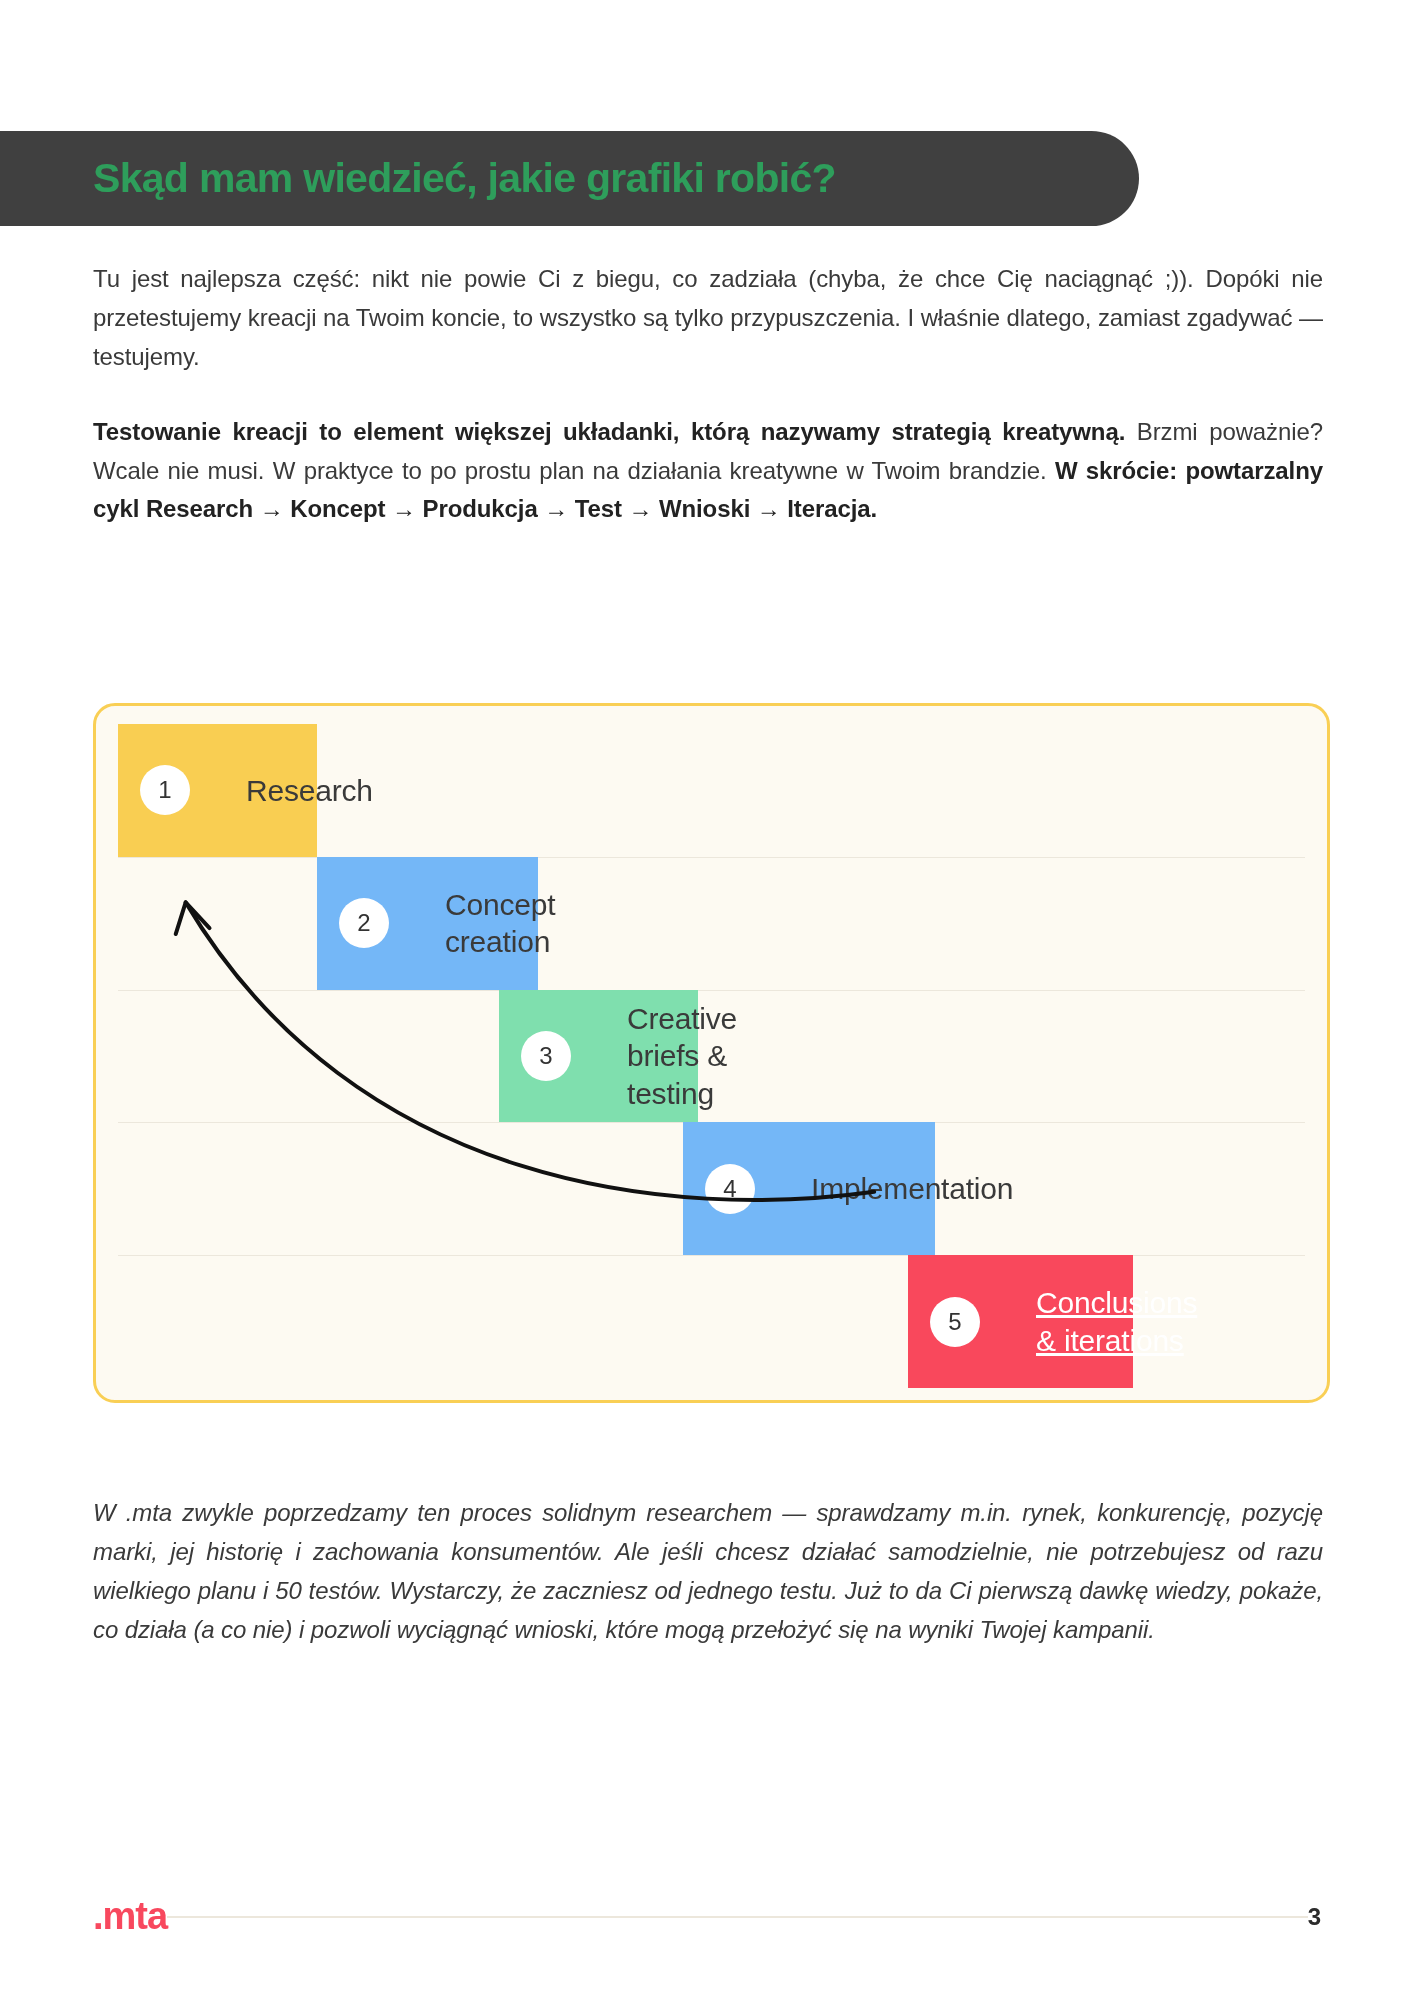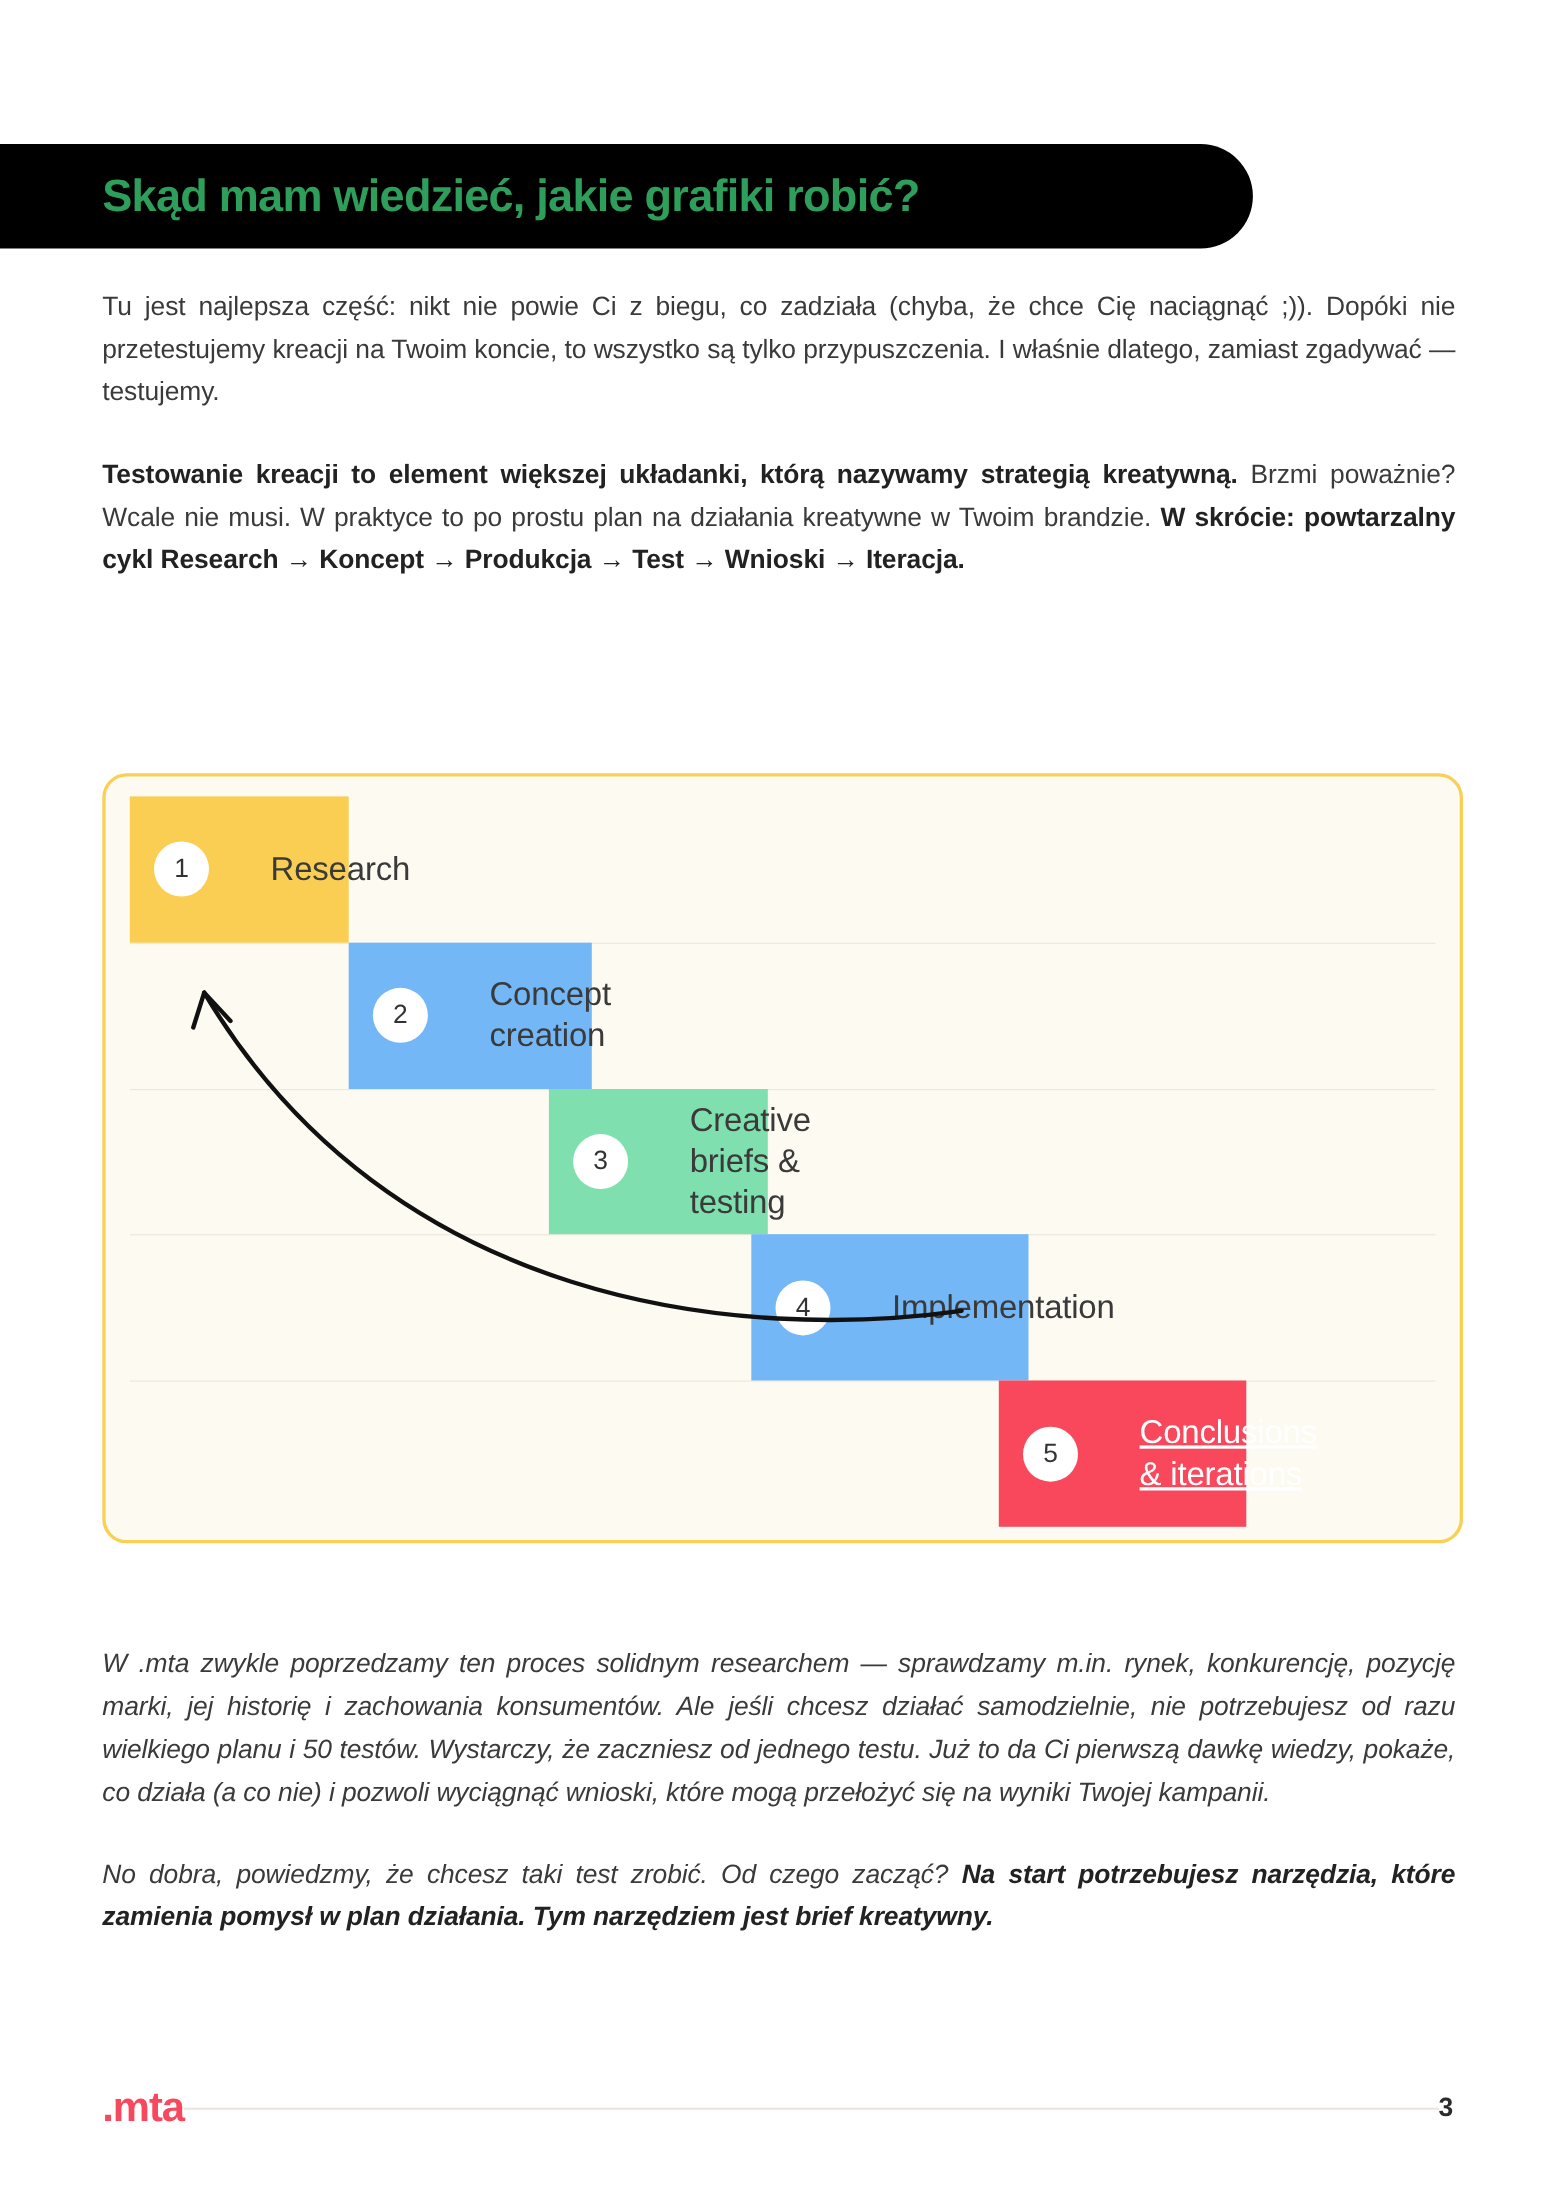--- a/index.html
+++ b/index.html
@@ -17,21 +17,21 @@
     overflow: hidden;
   }
 
   
   .title-band {
     position: absolute;
     left: 0;
     top: 131px;
     width: 1139px;
     height: 95px;
-    background: #000000;
+    background: #404040;
     border-top-right-radius: 48px;
     border-bottom-right-radius: 48px;
     display: flex;
     align-items: center;
   }
   .title-text {
     margin-left: 93px;
     color: #2e9e5b;
     font-size: 41px;
     font-weight: bold;
@@ -192,21 +192,20 @@
         </div>
         <svg class="arrow-svg" viewBox="0 0 1193 664" preserveAspectRatio="none">
         <path d="M 760 472 C 560 500 240 470 68 180" stroke="#111111" stroke-width="4" fill="none" stroke-linecap="round"></path>
         <path d="M 68 180 L 58 212 M 68 180 L 92 206" stroke="#111111" stroke-width="4" fill="none" stroke-linecap="round"></path>
       </svg>
       </div>
   </div>
 
   <div class="content" style="top:1494px;font-style:italic;">
     <p class="body"><span>W .mta zwykle poprzedzamy ten proces solidnym researchem — sprawdzamy m.in. rynek, konkurencję, pozycję marki, jej historię i zachowania konsumentów. Ale jeśli chcesz działać samodzielnie, nie potrzebujesz od razu wielkiego planu i 50 testów. Wystarczy, że zaczniesz od jednego testu. Już to da Ci pierwszą dawkę wiedzy, pokaże, co działa (a co nie) i pozwoli wyciągnąć wnioski, które mogą przełożyć się na wyniki Twojej kampanii.</span></p>
-    <p class="body gap-lg"><span>No dobra, powiedzmy, że chcesz taki test zrobić. Od czego zacząć? </span><b>Na start potrzebujesz narzędzia, które zamienia pomysł w plan działania. Tym narzędziem jest brief kreatywny.</b></p>
   </div>
 
   <div class="footer">
     <div class="logo">.mta</div>
     <div class="footer-rule"></div>
     <div class="page-num">3</div>
   </div>
 
 </div>
 

